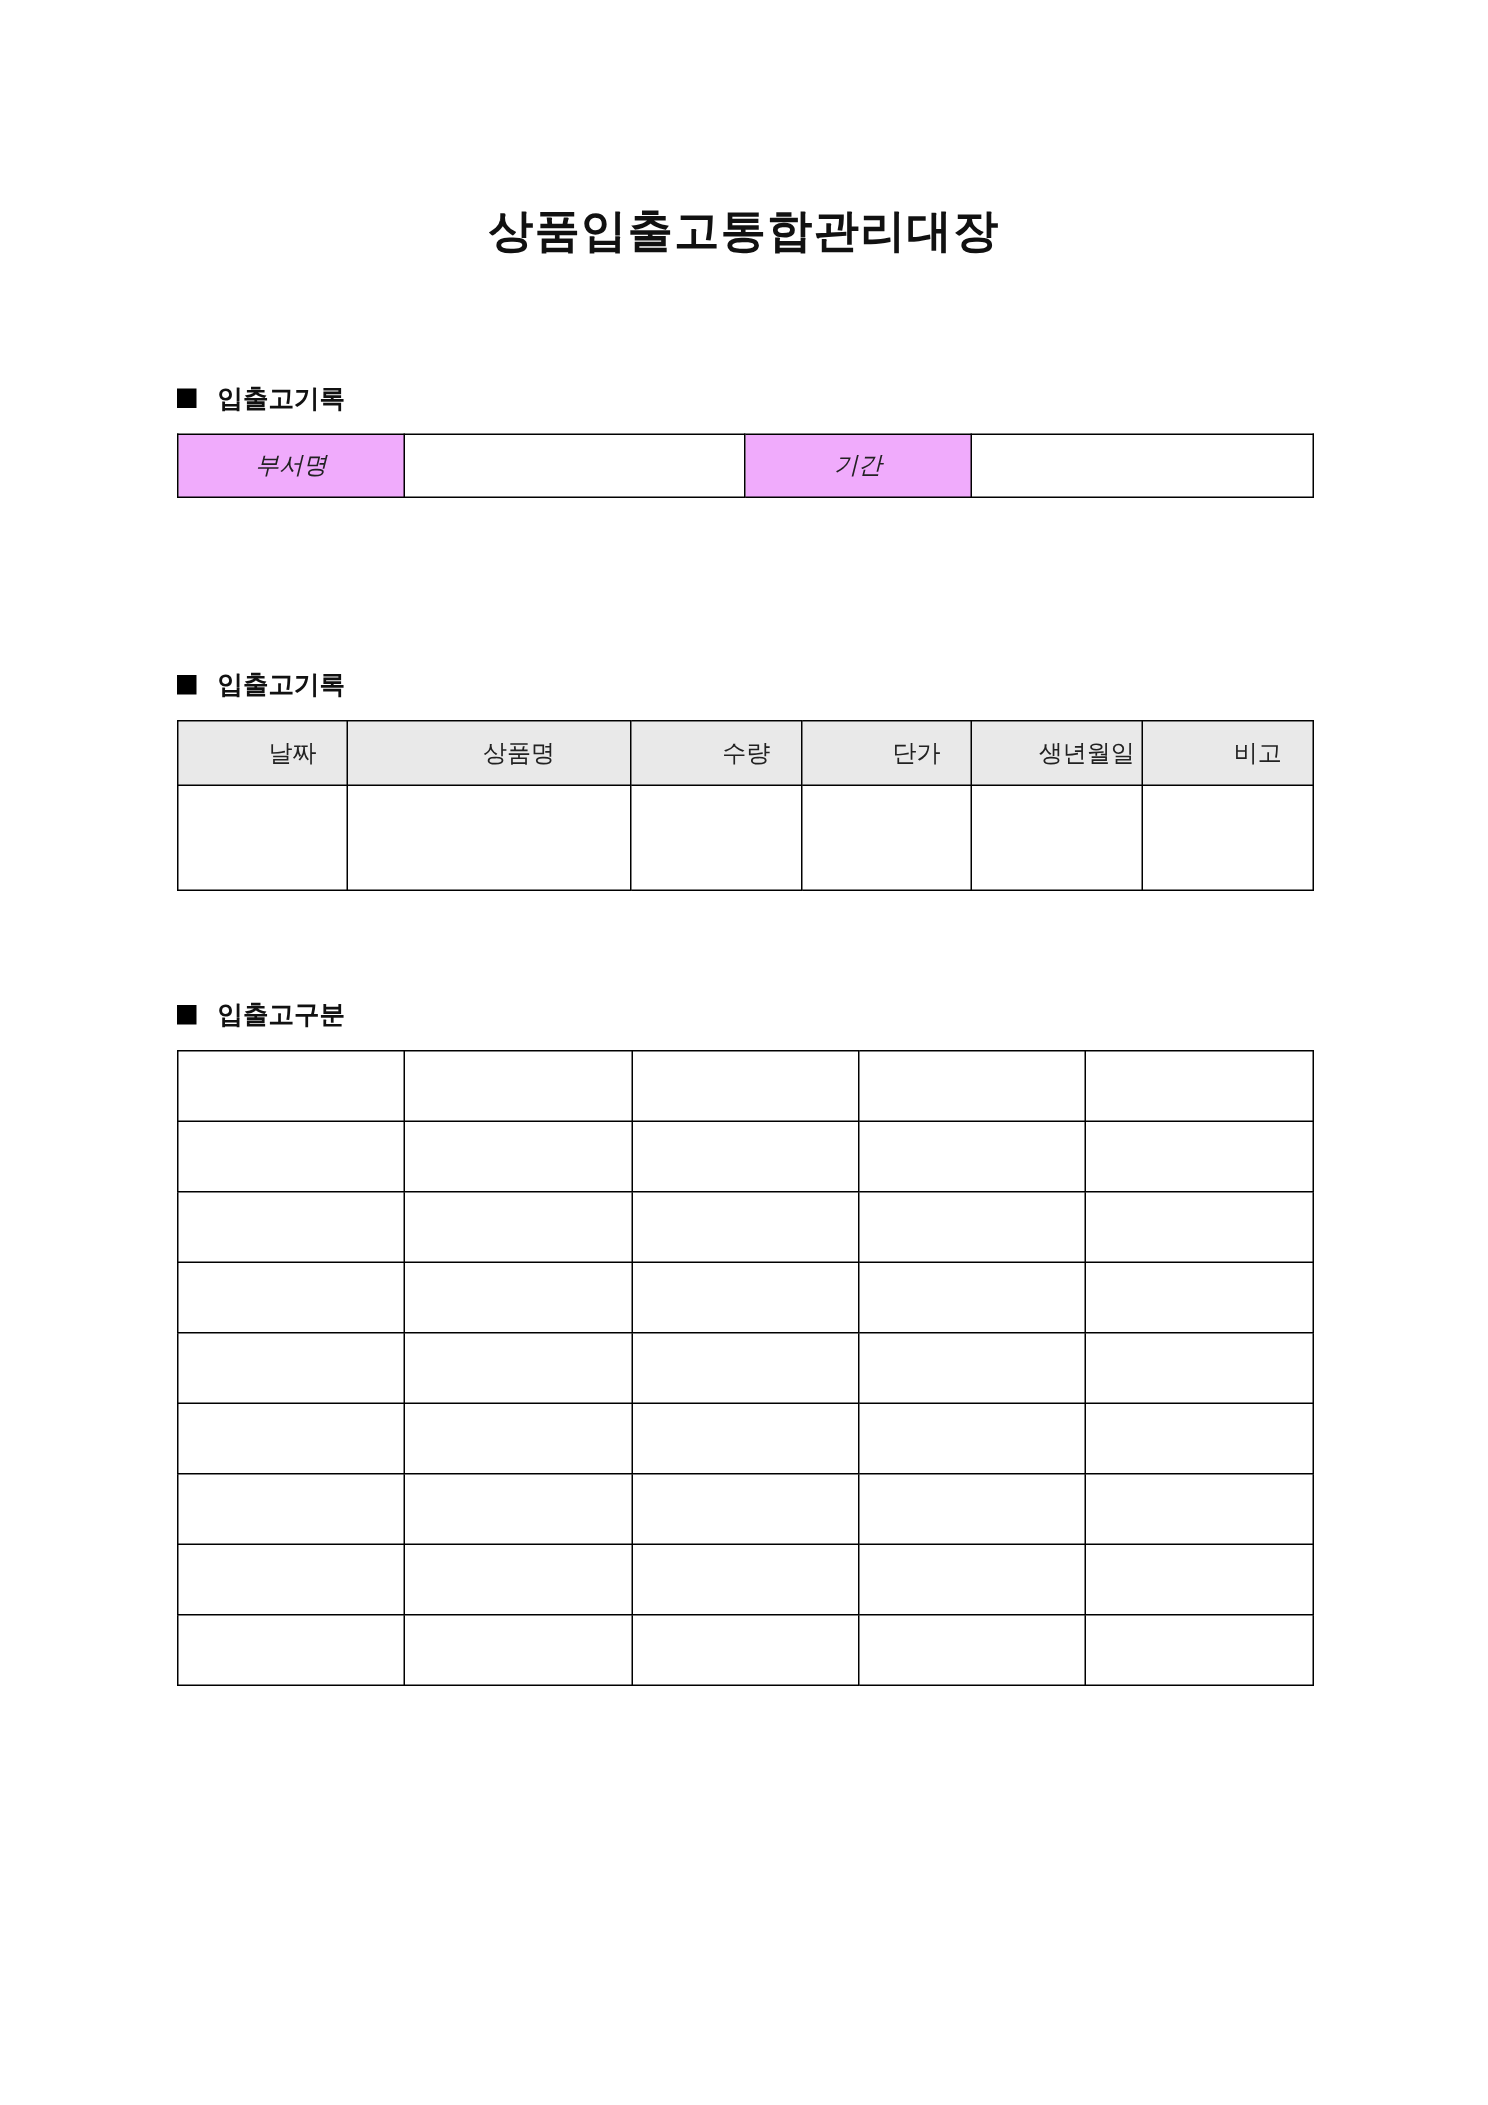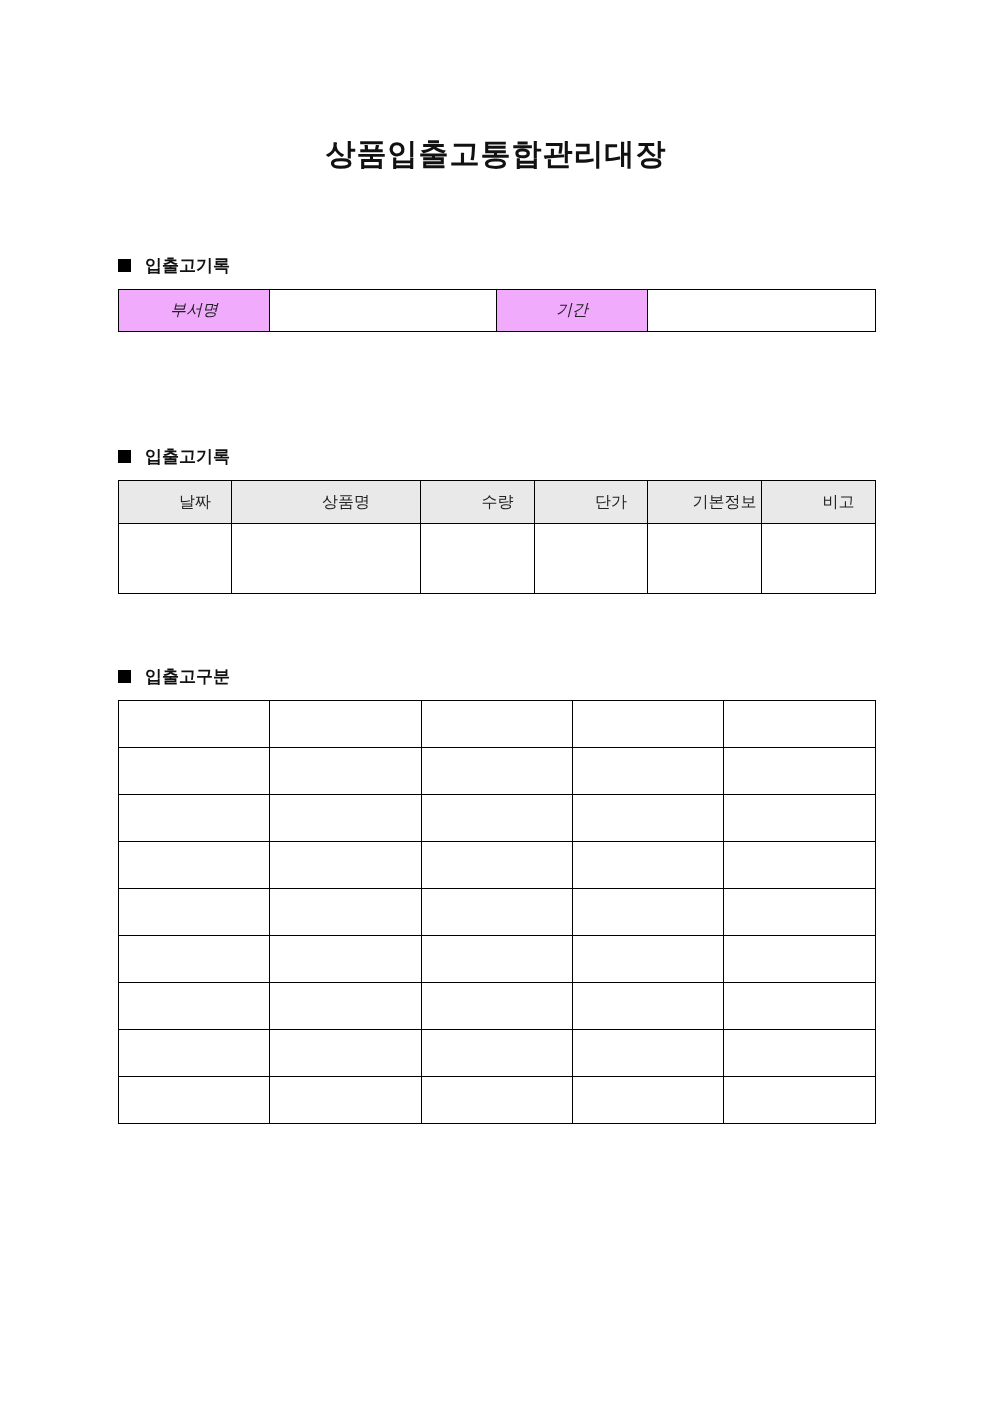--- a/index.html
+++ b/index.html
@@ -58,21 +58,21 @@
       <col style="width:113px">
       <col style="width:114px">
       <col style="width:114px">
     </colgroup>
   <tbody>
       <tr>
     <th>날짜</th>
     <th>상품명</th>
     <th>수량</th>
     <th>단가</th>
-    <th>기본정보</th>
+    <th>생년월일</th>
     <th>비고</th>
   </tr>
   <tr>
     <td></td>
     <td></td>
     <td></td>
     <td></td>
     <td></td>
     <td></td>
   </tr>

